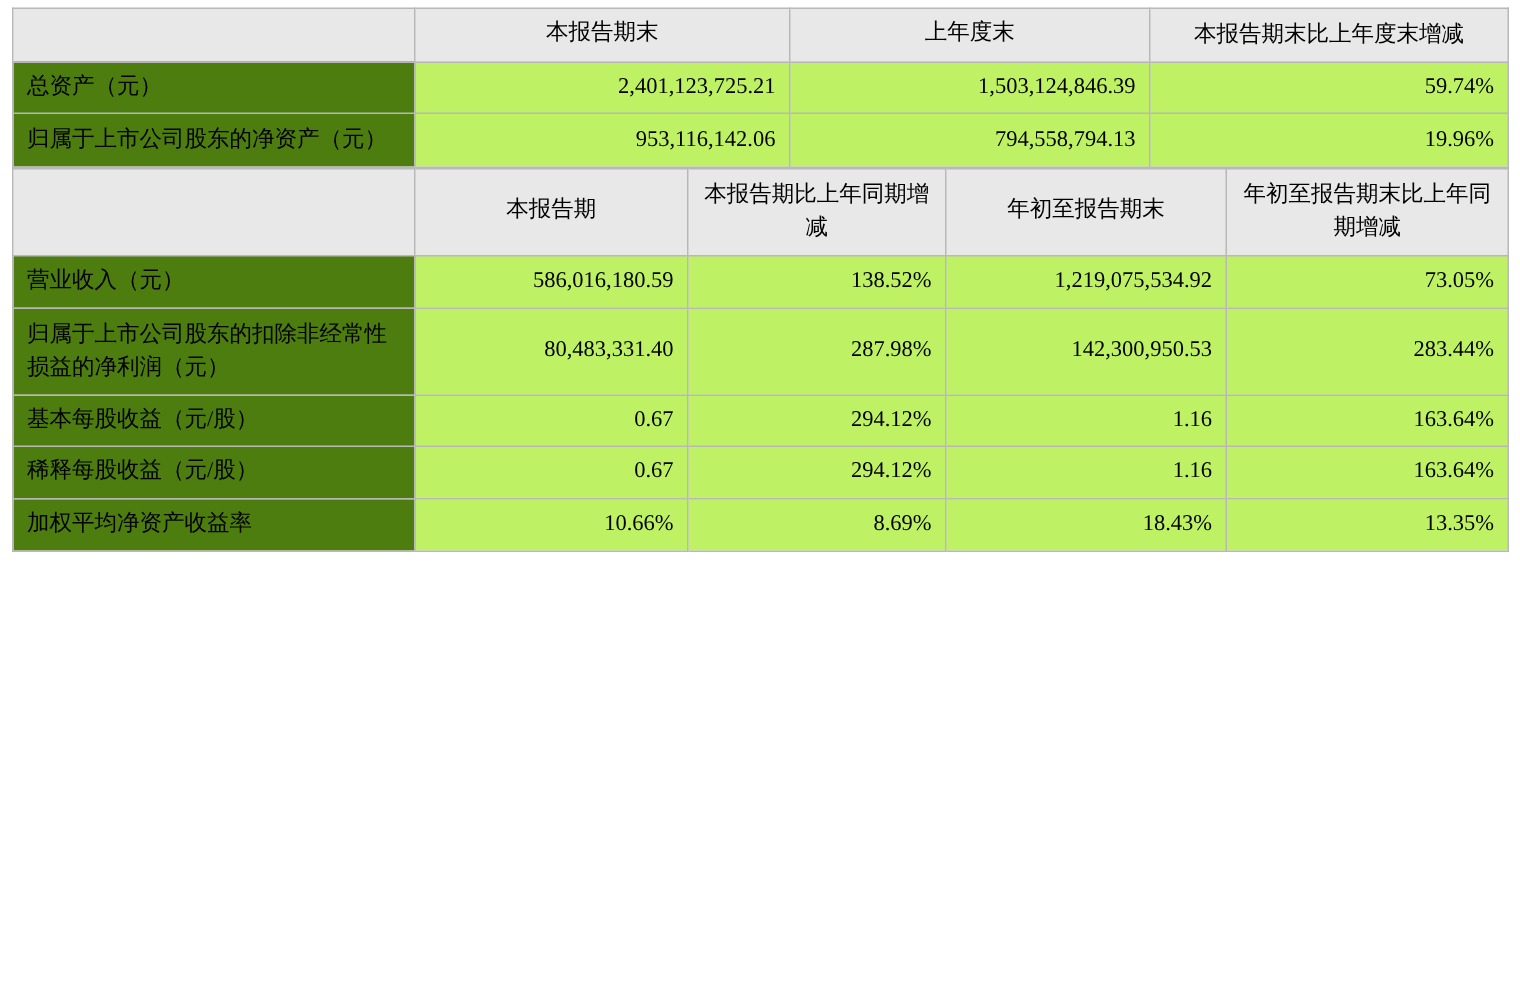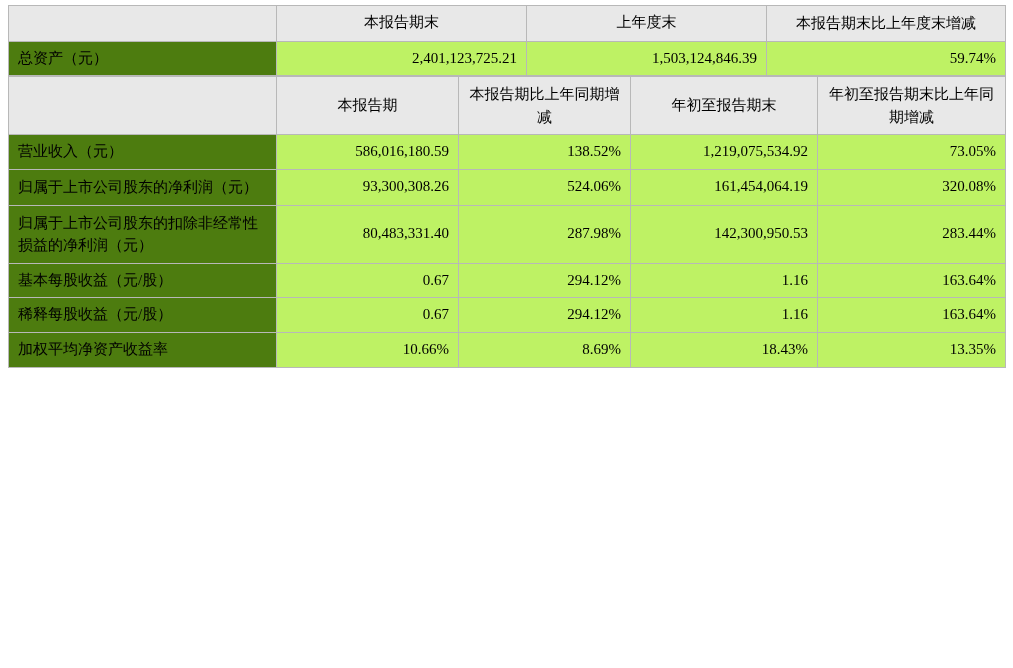--- a/index.html
+++ b/index.html
@@ -80,20 +80,26 @@
         <td class="hdr-cell">本报告期末</td>
         <td class="hdr-cell">上年度末</td>
         <td class="hdr-cell two-line">本报告期末比上年度末增减</td>
       </tr>
       <tr>
         <td class="label-cell">总资产（元）</td>
         <td class="num-cell">2,401,123,725.21</td>
         <td class="num-cell">1,503,124,846.39</td>
         <td class="num-cell">59.74%</td>
       </tr>
+      <tr>
+        <td class="label-cell two-line">归属于上市公司股东的净资产（元）</td>
+        <td class="num-cell">953,116,142.06</td>
+        <td class="num-cell">794,558,794.13</td>
+        <td class="num-cell">19.96%</td>
+      </tr>
     </tbody>
   </table>
 
   <div class="tbl-gap"></div>
 
   <table class="t2">
     <colgroup>
       <col class="d0">
         <col class="d1">
         <col class="d2">
@@ -107,27 +113,20 @@
         <td class="hdr-cell two-line">本报告期比上年同期增减</td>
         <td class="hdr-cell">年初至报告期末</td>
         <td class="hdr-cell two-line">年初至报告期末比上年同期增减</td>
       </tr>
       <tr>
         <td class="label-cell">营业收入（元）</td>
         <td class="num-cell">586,016,180.59</td>
         <td class="num-cell">138.52%</td>
         <td class="num-cell">1,219,075,534.92</td>
         <td class="num-cell">73.05%</td>
-      </tr>
-      <tr>
-        <td class="label-cell two-line">归属于上市公司股东的净利润（元）</td>
-        <td class="num-cell">93,300,308.26</td>
-        <td class="num-cell">524.06%</td>
-        <td class="num-cell">161,454,064.19</td>
-        <td class="num-cell">320.08%</td>
       </tr>
       <tr>
         <td class="label-cell two-line">归属于上市公司股东的扣除非经常性损益的净利润（元）</td>
         <td class="num-cell">80,483,331.40</td>
         <td class="num-cell">287.98%</td>
         <td class="num-cell">142,300,950.53</td>
         <td class="num-cell">283.44%</td>
       </tr>
       <tr>
         <td class="label-cell">基本每股收益（元/股）</td>

